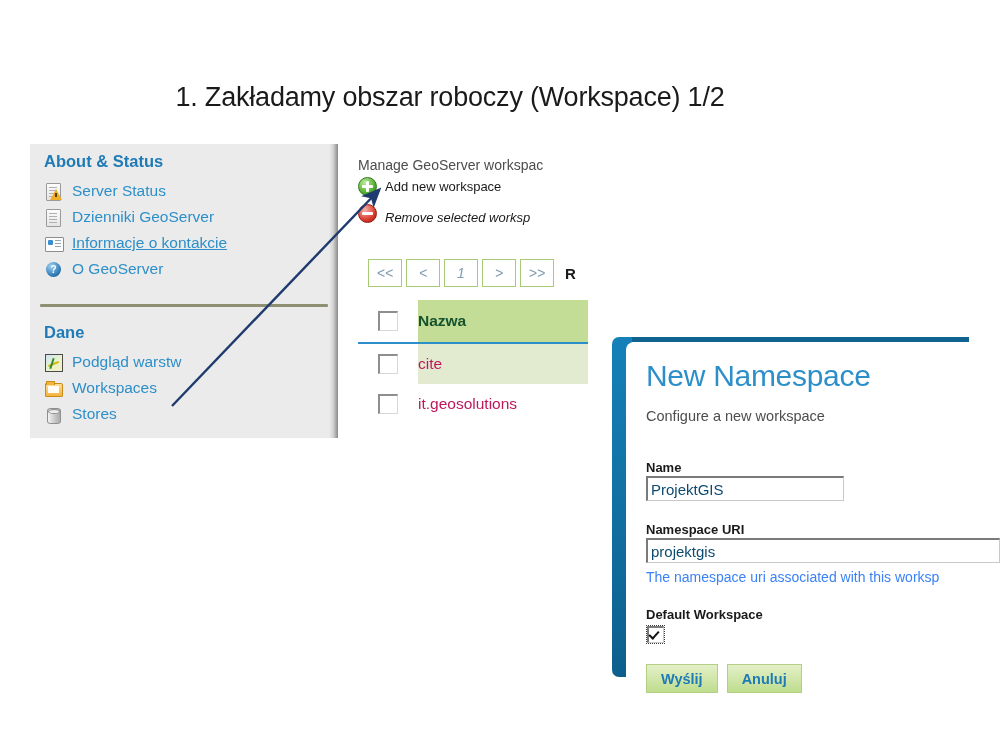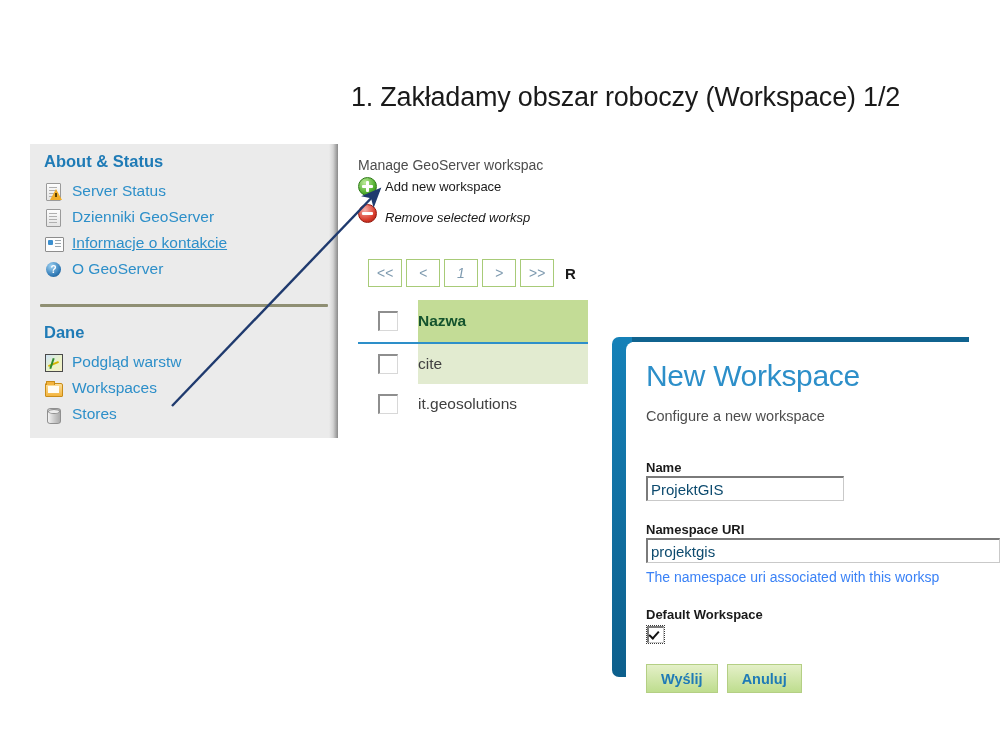--- a/index.html
+++ b/index.html
@@ -5,21 +5,21 @@
 <style>
   html,body{margin:0;padding:0;}
   body{
     width:1000px;height:750px;background:#ffffff;overflow:hidden;position:relative;
     font-family:"Liberation Sans",sans-serif;
   }
   .slide{position:absolute;inset:0;}
 
   
   #slide-title{
-    position:absolute;left:0;top:82px;width:900px;text-align:right;
+    position:absolute;left:0;top:82px;width:900px;text-align:center;
     font-size:27px;color:#1a1a1a;letter-spacing:-0.2px;
     font-family:"Liberation Sans",sans-serif;
   }
 
   
   #sidebar{
     position:absolute;left:30px;top:144px;width:308px;height:294px;
     background:#ebebeb;overflow:hidden;
   }
   #sidebar:after{
@@ -170,21 +170,21 @@
   .tr.odd{background:#e2ebd0;}
   .tr.even{background:#ffffff;}
   .tr .cb-cell{width:60px;display:flex;justify-content:center;}
   .cb{
     width:17px;height:17px;background:#ffffff;
     border-top:2px solid #8e8e8e;border-left:2px solid #8e8e8e;
     border-right:1px solid #d8d8d8;border-bottom:1px solid #d8d8d8;
   }
   .tr.hdr .cb-cell{background:#ffffff;height:100%;align-items:center;}
   .tr.odd .cb-cell{background:#ffffff;height:100%;align-items:center;}
-  .tr .cell-name{font-size:15.5px;color:#404040;white-space:nowrap;}
+  .tr .cell-name{font-size:15.5px;color:#be185d;white-space:nowrap;}
   .tr.hdr .cell-name{font-weight:bold;color:#14532d;}
 
   
   #dialog{
     position:absolute;left:612px;top:337px;width:388px;height:375px;overflow:hidden;
   }
   #dlg-topbar{
     position:absolute;left:12px;top:0px;width:345px;height:5px;background:#10638f;
   }
   #dlg-accent{
@@ -360,21 +360,21 @@
       </div>
 
     </div>
   </div>
 
   <div id="dialog">
     <div id="dlg-topbar"></div>
     <div id="dlg-accent"></div>
     <div id="dlg-body">
 
-      <div id="dlg-title">New Workspace</div>
+      <div id="dlg-title">New Namespace</div>
       <div id="dlg-sub">Configure a new workspace</div>
 
       <div id="lbl-name" class="fld-label">Name</div>
       <input id="inp-name" class="txt-input" type="text" value="ProjektGIS" style="">
 
       <div id="lbl-ns" class="fld-label">Namespace URI</div>
       <input id="inp-ns" class="txt-input" type="text" value="projektgis" style="">
 
       <div id="ns-hint">The namespace uri associated with this worksp</div>
 

